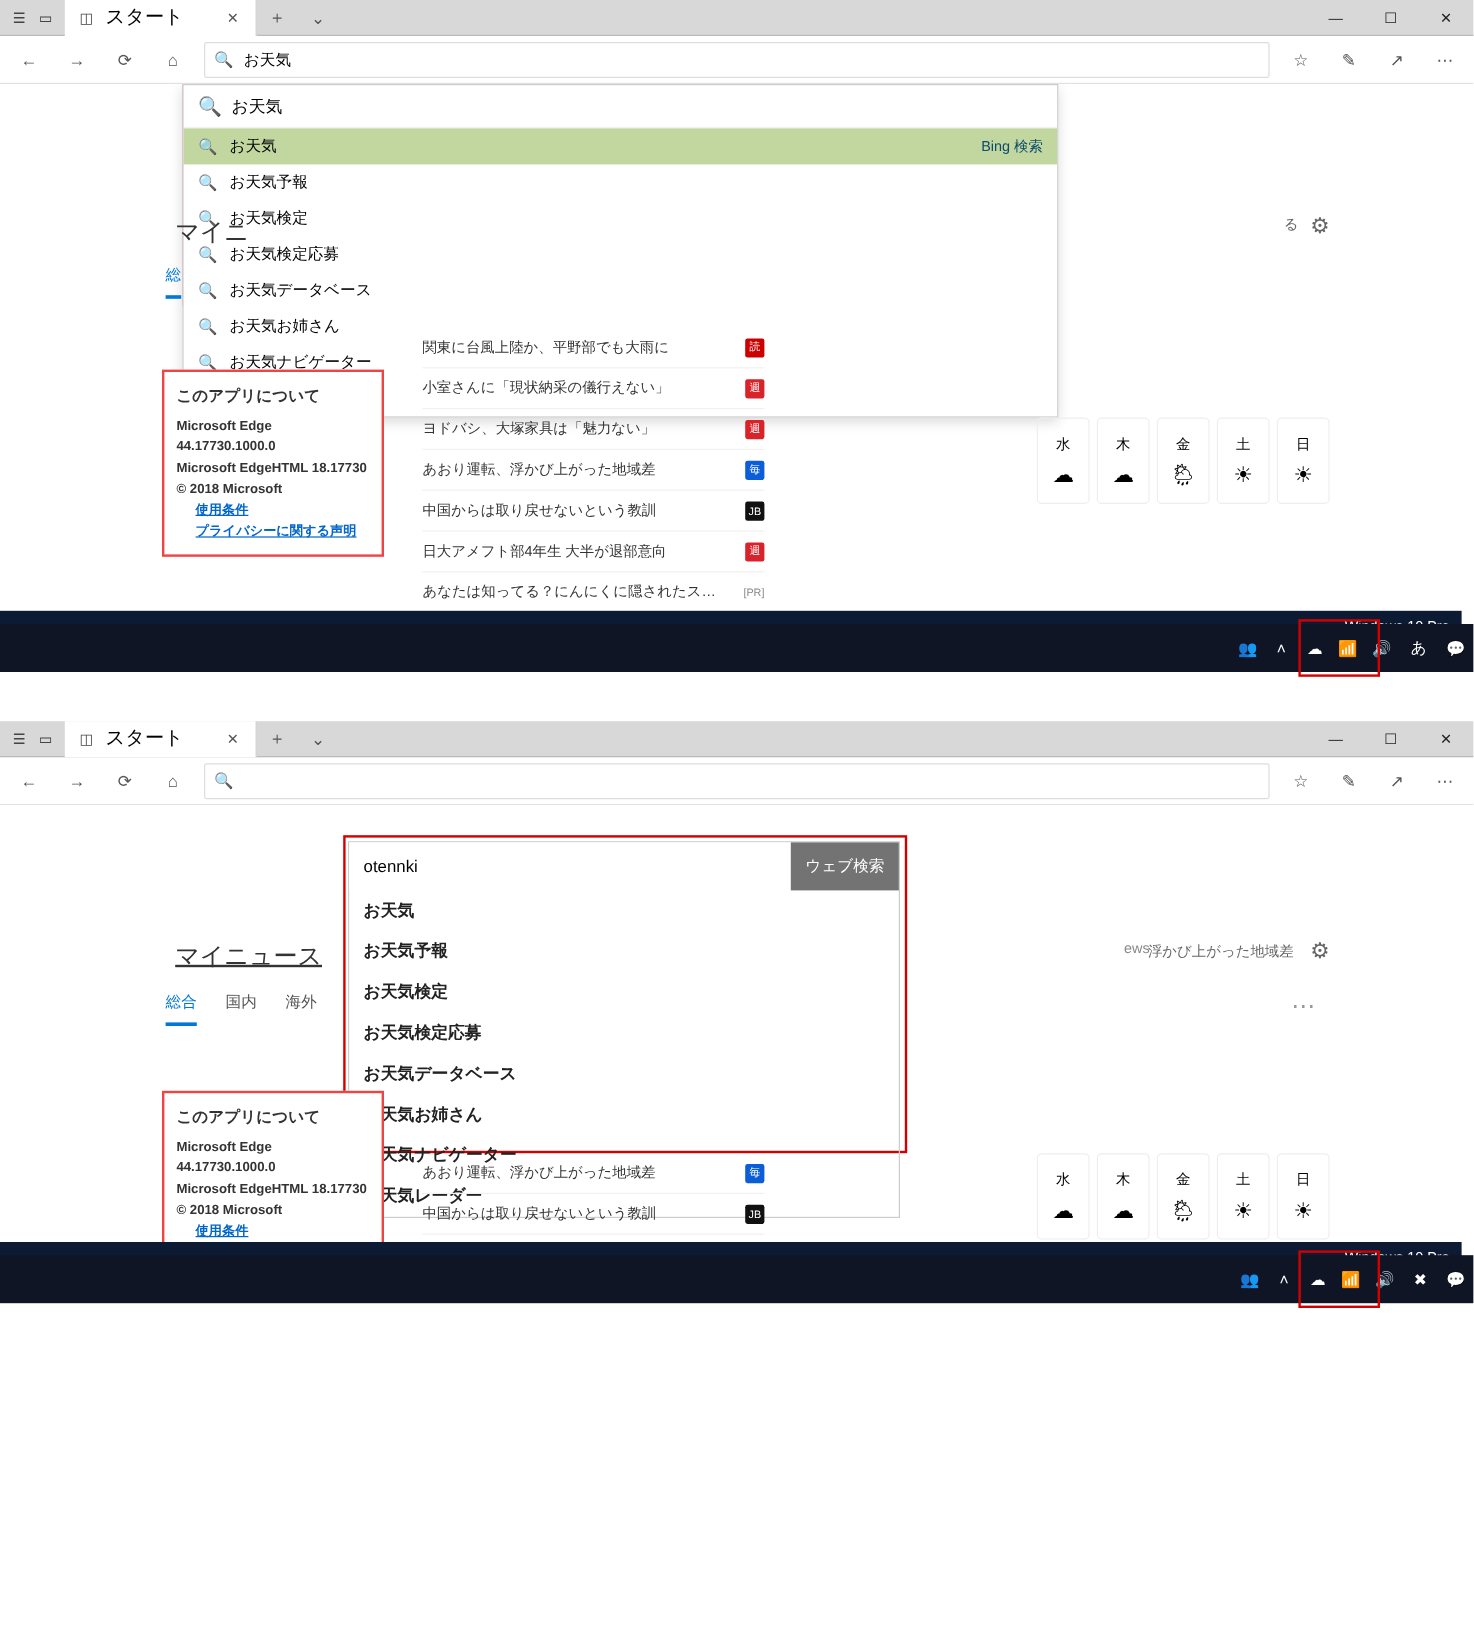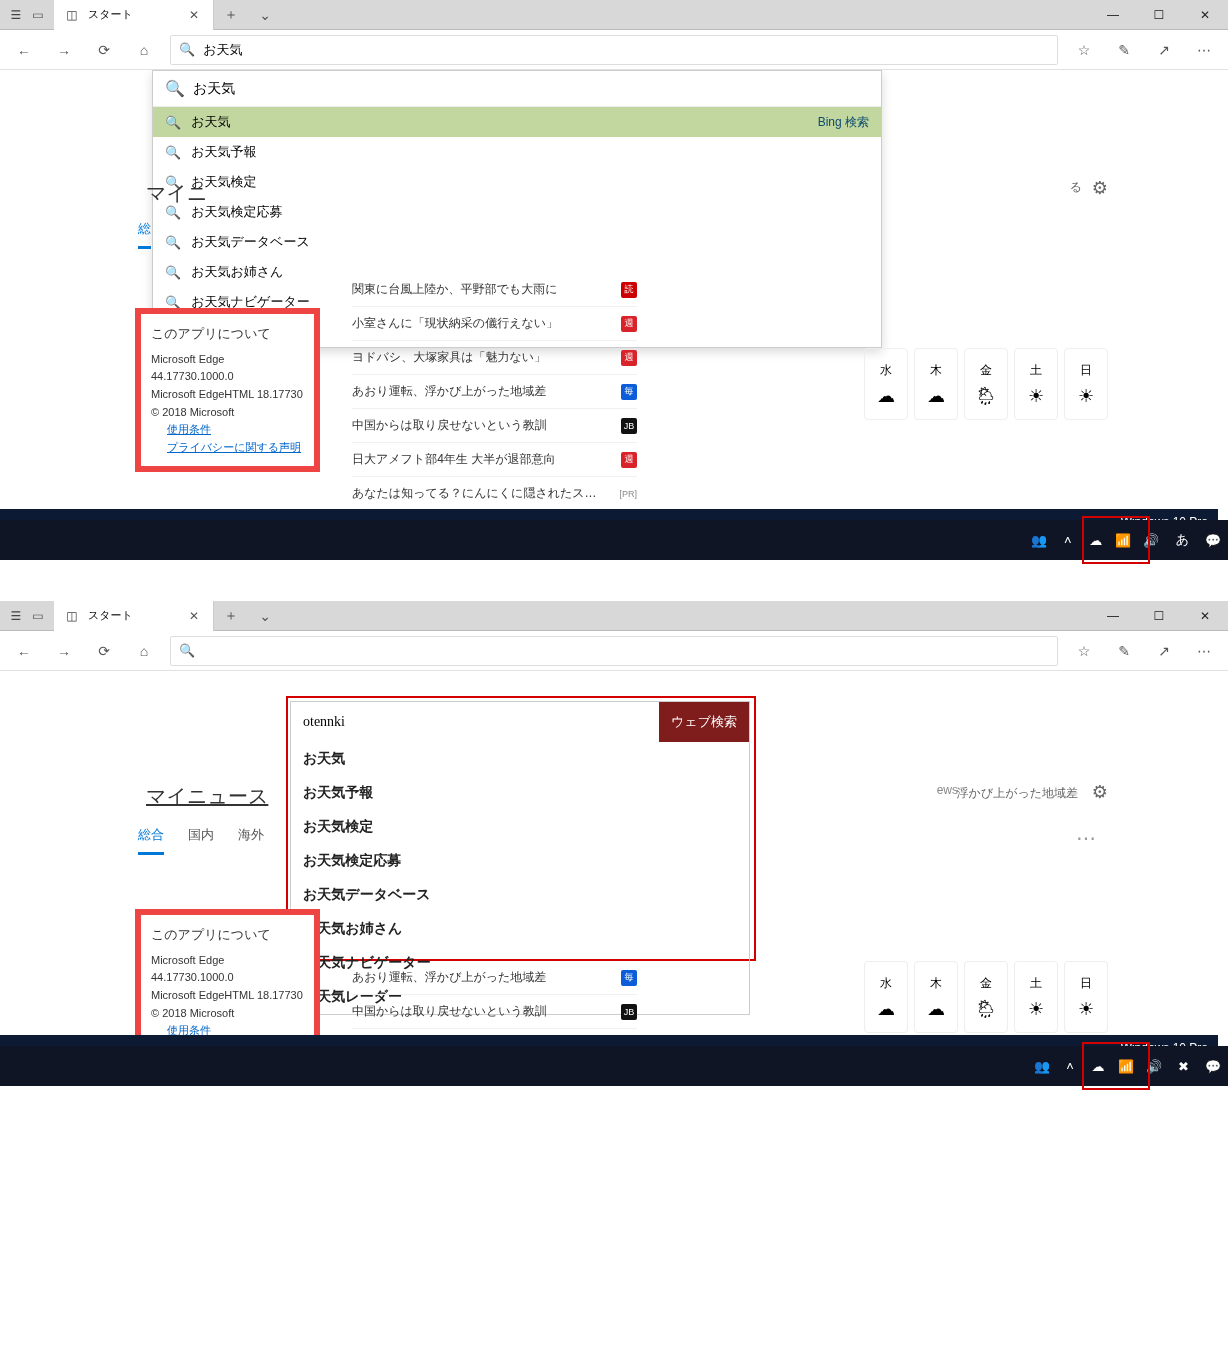--- a/index.html
+++ b/index.html
@@ -2,39 +2,39 @@
 <html><head>
 <meta charset="utf-8">
 <style>
 * { box-sizing: border-box; margin: 0; padding: 0; font-family: 'Yu Gothic UI', 'Meiryo', sans-serif; }
 body { background: #fff; width: 1228px; }
 .window { width: 1228px; position: relative; background: #fff; }
 .titlebar { height: 30px; background: #d8d8d8; display: flex; align-items: center; border-bottom: 1px solid #bbb; }
 .titlebar-left { display: flex; align-items: center; gap: 6px; padding: 0 8px; }
 .titlebar-ico { width: 16px; height: 16px; display:inline-flex; align-items:center; justify-content:center; font-size:12px; color:#444; }
 .tab { background: #fff; height: 30px; display: flex; align-items: center; padding: 0 10px; gap: 8px; border-right: 1px solid #ccc; min-width: 160px; }
-.tab-title { font-size: 11px; }
+.tab-title { font-size: 16px; }
 .tab-close { font-size: 12px; color: #555; padding: 0 4px; margin-left: auto; }
 .tab-plus, .tab-chev { width: 34px; height: 30px; display:flex; align-items:center; justify-content:center; color:#555; font-size:14px; }
 .win-controls { margin-left: auto; display: flex; }
 .win-btn { width: 46px; height: 30px; display:flex; align-items:center; justify-content:center; font-size:12px; color:#222; }
 .toolbar { height: 40px; display:flex; align-items:center; padding: 0 10px; gap: 12px; border-bottom: 1px solid #e1e1e1; }
 .tool-btn { width:28px; height:28px; display:inline-flex; align-items:center; justify-content:center; color:#555; font-size:14px; }
 .addr { flex: 1; height: 30px; border: 1px solid #ddd; border-radius: 2px; display:flex; align-items:center; padding: 0 8px; gap: 8px; color:#888; font-size: 13px; }
 .addr input { border:none; outline:none; flex:1; font-size:13px; }
 .right-tools { display:flex; gap:12px; }
 .content { position: relative; height: 450px; background:#fff; overflow:hidden; }
 .suggest-panel { position:absolute; left: 152px; top: 0; width: 730px; background:#fff; border:1px solid #ccc; box-shadow: 0 4px 10px rgba(0,0,0,.15); }
 .suggest-input-row { height: 36px; display:flex; align-items:center; padding: 0 12px; gap:8px; border-bottom:1px solid #eee; }
 .suggest-input-row input { border:none; outline:none; font-size:14px; flex:1; }
 .suggest-item { display:flex; align-items:center; padding: 6px 12px; font-size:13px; gap:10px; }
 .suggest-item.hl { background:#c1d79f; }
 .suggest-item .bing { margin-left:auto; color:#0c4a6e; font-size:12px; }
 .annot-red { position:absolute; border:2px solid #d40000; pointer-events:none; }
-.annot-green { border:6px solid #ef4444; }
+.annot-green { border:2px solid #ef4444;font-weight:bold; }
 .mynews { position:absolute; left:146px; top:110px; font-size:20px; color:#333; }
 .settings-gear { position:absolute; right: 120px; top: 107px; font-size: 18px; color:#666; }
 .hide-news { position:absolute; right:150px; top:112px; font-size:12px; color:#666; }
 .tabsrow { position:absolute; left:138px; top:150px; display:flex; gap:24px; font-size:13px; color:#555; }
 .tabsrow .active { color:#0078d7; border-bottom:3px solid #0078d7; padding-bottom:8px; }
 .about-box { position:absolute; left:135px; width:185px; padding:10px; background:#fff; font-size:11px; line-height:1.6; color:#333; }
 .link { color:#0066cc; text-decoration:underline;margin-left:16px; }
 .newslist { position:absolute; left:352px; top:203px; width:285px; }
 .news-item { display:flex; align-items:center; justify-content:space-between; padding:8px 0; font-size:12px; color:#333; border-bottom:1px solid #f0f0f0; }
 .news-badge { width:16px; height:16px; display:inline-flex; align-items:center; justify-content:center; font-size:9px; color:#fff; border-radius:2px; }
@@ -47,22 +47,22 @@
 .weather { position:absolute; right:120px; top:278px; display:flex; gap:6px; }
 .w-col { width:44px; height:72px; border:1px solid #eee; display:flex; flex-direction:column; align-items:center; justify-content:center; gap:6px; font-size:12px; border-radius:4px; }
 .taskbar { height:40px; background:#0f1525; position:relative; }
 .build-info { position:absolute; right:10px; bottom:42px; text-align:right; color:#fff; font-size:12px; line-height:1.5; background:#0d1a33; padding:4px 10px 4px 80px; width:100%; }
 .tray { position:absolute; right:6px; top:0; height:40px; display:flex; align-items:center; gap:10px; color:#fff; font-size:13px; }
 .tray span { display:inline-flex; align-items:center; justify-content:center; min-width:18px; }
 .ime { border:1px solid #fff0; padding:2px 4px; }
 
 .search2 { position:absolute; left:290px; top:30px; width:460px; border:1px solid #ccc; }
 .search2-row { display:flex; }
-.search2-row input { flex:1; height:40px; border:none; outline:none; padding:0 12px; font-size:14px;font-family:Liberation Serif, serif; }
-.search2-btn { width:90px; background:#7f1d1d; color:#fff; display:flex; align-items:center; justify-content:center; font-size:13px; }
+.search2-row input { flex:1; height:40px; border:none; outline:none; padding:0 12px; font-size:14px; }
+.search2-btn { width:90px; background:#737373; color:#fff; display:flex; align-items:center; justify-content:center; font-size:13px; }
 .s2-item { padding:8px 12px; font-size:14px; font-weight:600; color:#222; }
 .more-dots { position:absolute; right:130px; top:150px; color:#999; font-size:20px; letter-spacing:2px; }
 .evs { position:absolute; right:270px; top:112px; font-size:12px; color:#888; }
 </style>
 </head>
 <body>
 
 <div class="window" style="height:595px;">
   <div class="titlebar">
     <div class="titlebar-left">

